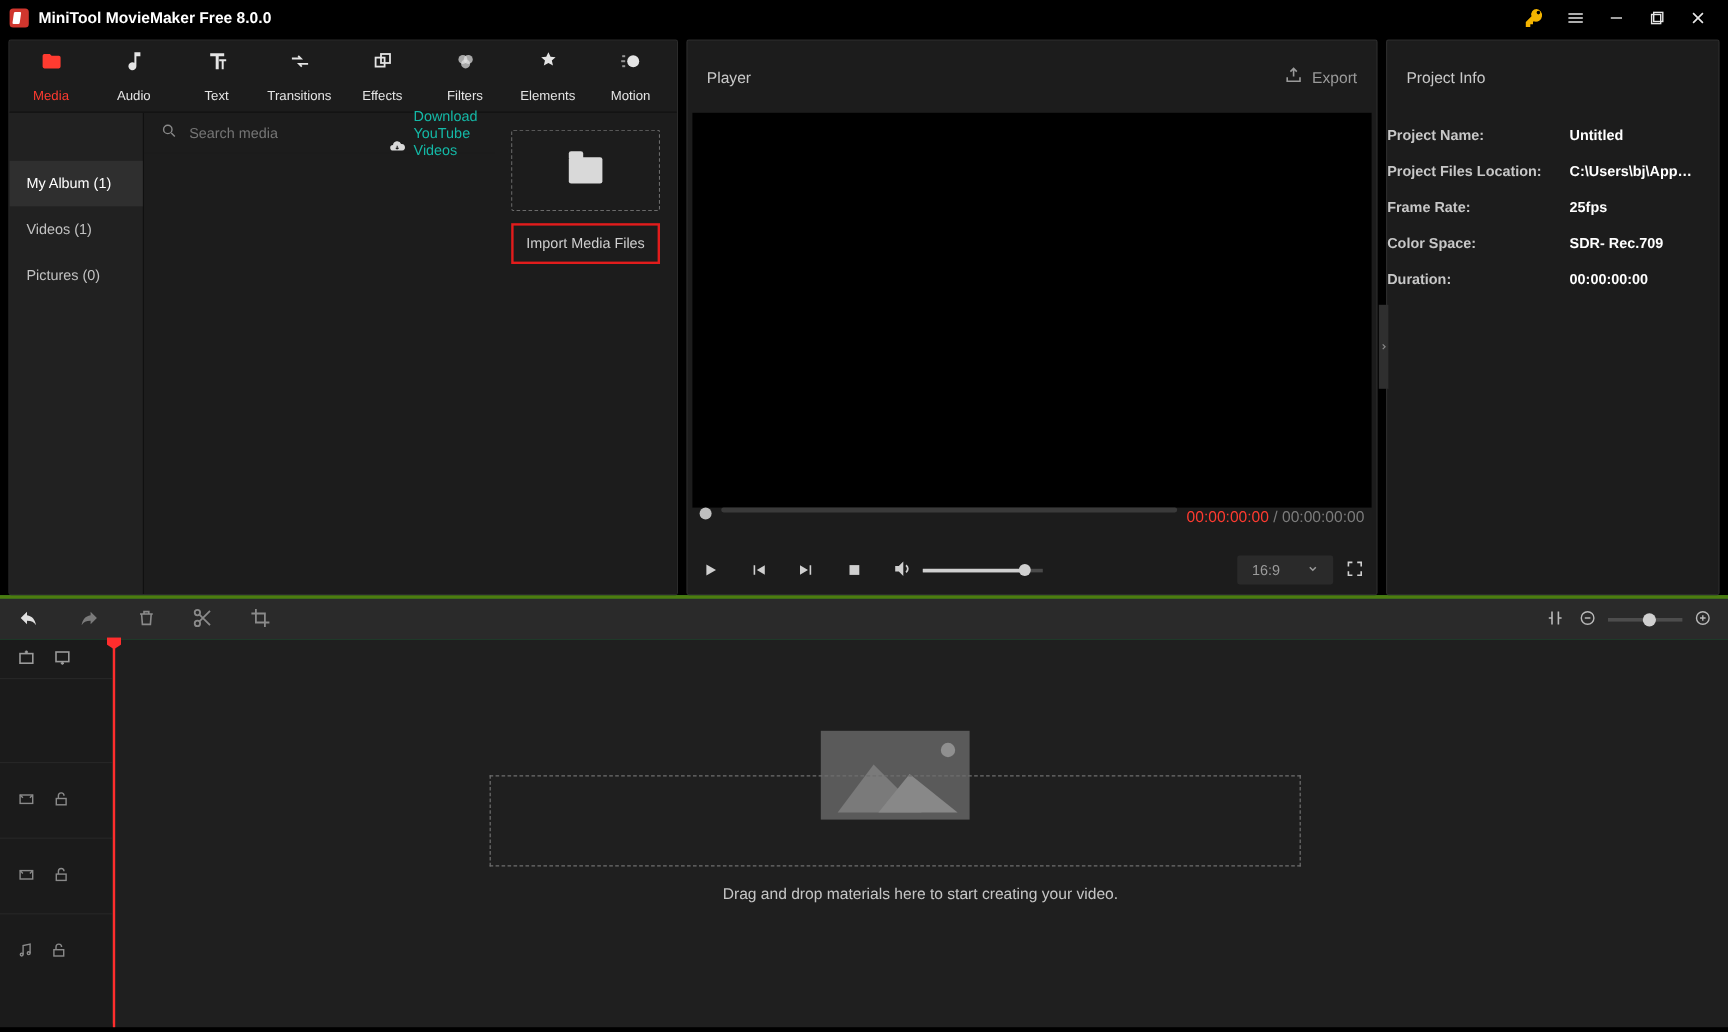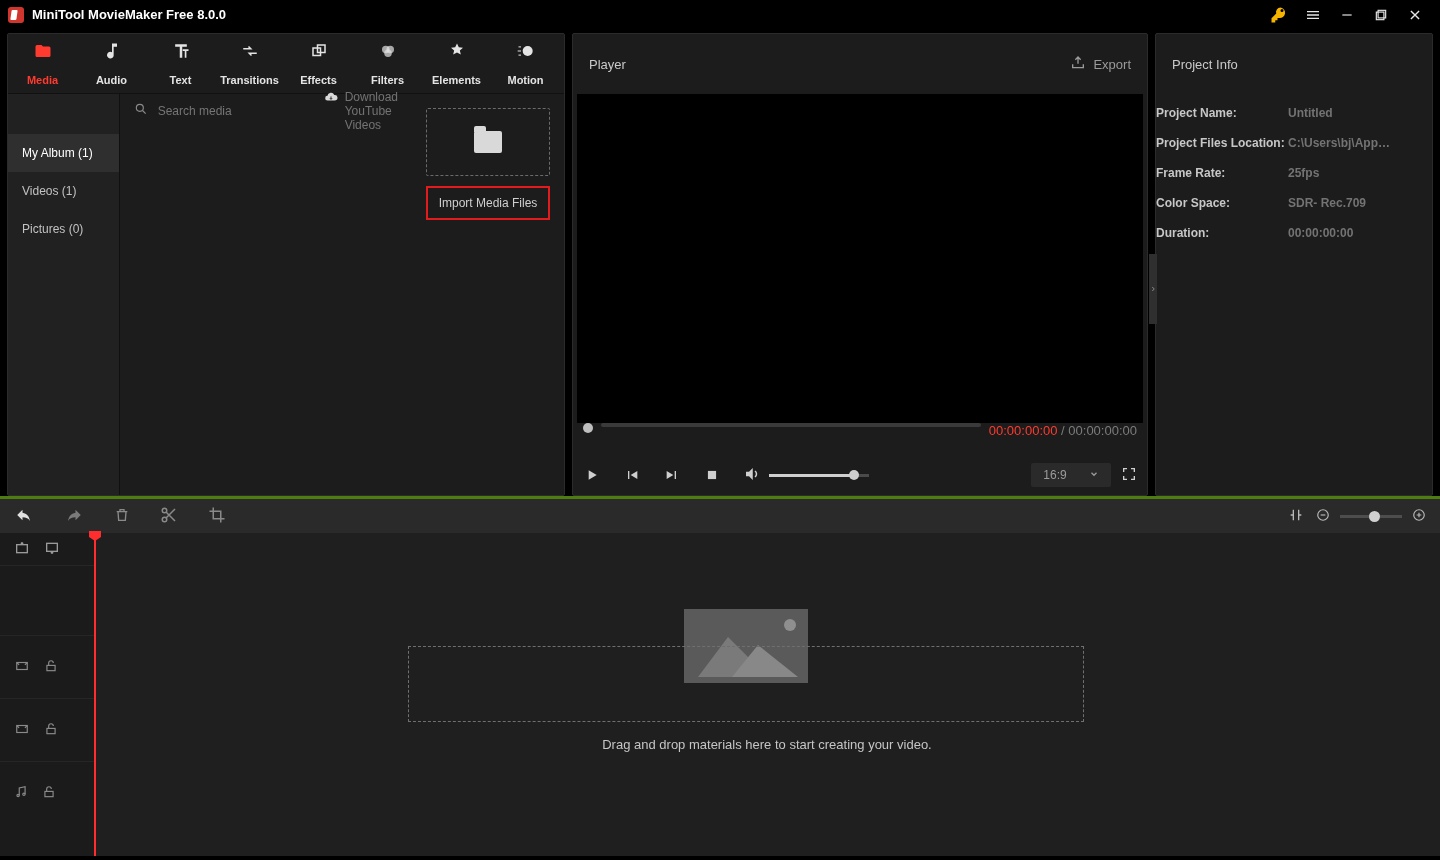--- a/index.html
+++ b/index.html
@@ -15,33 +15,33 @@
   .titlebar .tico { width:34px; height:29px; display:flex; align-items:center; justify-content:center; color:#fff; }
   .titlebar .key svg { fill:#f4b400; }
 
   
   .workspace { display:flex; gap:7px; padding:4px 7px 0 7px; height:467px; }
   .panel { background:#1c1c1c; border:1px solid #2b2b2b; border-radius:2px; }
 
   
   .left { width:558px; display:flex; flex-direction:column; }
   .tabs { height:60px; display:flex; align-items:stretch; background:#1c1c1c; border-bottom:1px solid #111; }
-  .tab { width:69px; display:flex; flex-direction:column; align-items:center; justify-content:center; color:#e4e4e4; font-size:11px; gap:13px;font-weight:bold; }
+  .tab { width:69px; display:flex; flex-direction:column; align-items:center; justify-content:center; color:#e4e4e4; font-size:11px; gap:13px; }
   .tab.active { color:#ff3b30; }
   .tab .ticon { width:22px; height:20px; display:flex; align-items:center; justify-content:center; }
 
   .left-body { flex:1; display:flex; }
   .sidebar { width:148px; background:#212121; border-right:1px solid #101010; padding-top:4px; }
   .sideitem { height:38px; display:flex; align-items:center; padding:0 14px; color:#c2c2c2; font-size:12px; }
   .sideitem.active { background:#2f2f2f; color:#fff;margin-top:36px; }
 
   .media-area { flex:1; background:#1c1c1c; display:flex; flex-direction:row; }
   .searchbar { height:34px; display:flex; align-items:center; padding:0 14px; gap:10px; border-bottom:1px solid #1c1c1c; }
   .searchbar input { flex:1; background:transparent; border:none; outline:none; color:#bbb; font-size:12px; }
-  .searchbar .dl { margin-left:auto; display:flex; align-items:flex-start; gap:6px; color:#737373; font-size:12px; }
+  .searchbar .dl { margin-left:auto; display:flex; align-items:flex-end; gap:6px; color:#14b8a6; font-size:12px; }
 
   .grid { padding:14px; display:flex; gap:16px; align-items:flex-start; }
   .tile { width:124px; }
   .tile .thumb { width:124px; height:68px; border-radius:2px; position:relative; overflow:hidden; }
   .import .thumb { border:1.5px dashed #6b6b6b; display:flex; align-items:center; justify-content:center; }
   .import .folder { width:28px; height:22px; background:#d9d9d9; border-radius:2px; position:relative; }
   .import .folder:before { content:''; position:absolute; top:-5px; left:0; width:12px; height:6px; background:#d9d9d9; border-radius:2px 2px 0 0;}
   .tile .cap { margin-top:10px; height:34px; font-size:12px; color:#cfcfcf; text-align:left; overflow:hidden; text-overflow:ellipsis; white-space:nowrap; display:flex; align-items:center; padding:0 6px;}
   .import .cap { border:2px solid #e21c1c; justify-content:center; }
 
@@ -75,21 +75,21 @@
   .controls .volbar .knob{position:absolute;left:85%;top:-4px;width:10px;height:10px;background:#cfcfcf;border-radius:50%;margin-left:-5px;}
   .controls .right{margin-left:auto;display:flex;align-items:center;gap:10px;}
   .aspect { width:80px; height:24px; background:#2a2a2a; display:flex; align-items:center; justify-content:center; gap:22px; color:#9c9c9c; font-size:12px; border-radius:2px;}
 
   
   .pinfo { width:278px; display:flex; flex-direction:column; position:relative;}
   .pinfo .panel-head{height:60px; font-size:13px;}
   .pinfo-body{padding:4px 0;font-weight:bold;}
   .prow{display:flex; align-items:center; height:30px; font-size:12px;}
   .prow .k{width:132px; color:#c7c7c7;}
-  .prow .v{color:#737373; overflow:hidden; text-overflow:ellipsis; white-space:nowrap; flex:1;}
+  .prow .v{color:#ffffff; overflow:hidden; text-overflow:ellipsis; white-space:nowrap; flex:1;margin-left:20px;}
   .collapse-handle{position:absolute; left:-7px; top:220px; width:8px; height:70px; background:#2f2f2f; color:#8a8a8a; display:flex; align-items:center; justify-content:center; font-size:10px;}
 
   
   .lower { height:357px; background:#15803d; border-top:3px solid #4d7c0f;}
   .toolbar { height:34px; background:#2a2a2a; display:flex; align-items:center; padding:0 14px; gap:30px;}
   .toolbar .group-right{margin-left:auto; display:flex; align-items:center; gap:12px;}
   .toolbar .tk{color:#b9b9b9;}
   .zoom{display:flex;align-items:center;gap:10px;}
   .zoom .zbar{width:62px;height:3px;background:#4d4d4d;position:relative;}
   .zoom .zbar .knob{position:absolute;left:55%;top:-4px;width:11px;height:11px;background:#d0d0d0;border-radius:50%;margin-left:-5px;}

